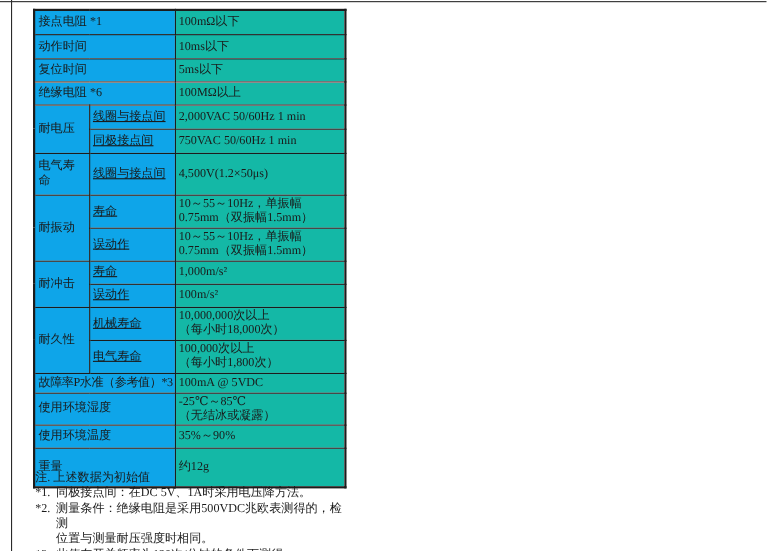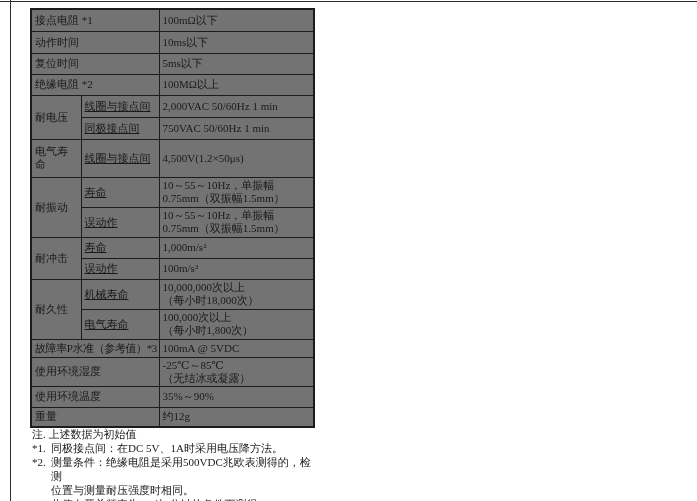--- a/index.html
+++ b/index.html
@@ -10,26 +10,26 @@
   .frame-top{position:absolute;top:1px;left:0;width:697px;height:1px;background:#2b2b2b;}
   .frame-left{position:absolute;top:0;left:10px;width:1px;height:501px;background:#2b2b2b;}
   table.spec{
     position:absolute;left:30px;top:8px;width:283px;
     border-collapse:collapse;table-layout:fixed;border:2px solid #1c1c1c;
   }
   table.spec td{
     border:1px solid #1c1c1c;font-size:11px;line-height:13px;
     vertical-align:middle;padding:1px 2px 1px 3px;overflow:hidden;
   }
-  td.hdr{background:#737373;}
+  td.hdr{background:#0ea5e9;}
   td.lbl{white-space:nowrap;}
   td.lbl.tight{letter-spacing:-0.4px;}
   td.grp{white-space:normal;}
   td.sub{white-space:nowrap;text-decoration:underline;}
-  td.val{background:#737373;white-space:pre-line;padding-left:4px;}
+  td.val{background:#14b8a6;white-space:pre-line;padding-left:4px;}
   .notes{position:absolute;left:32px;top:427px;width:288px;font-size:11px;line-height:14px;}
   .note-line{display:flex;}
   .note-marker{flex:0 0 19px;width:19px;}
   .note-text{white-space:pre-line;flex:1;}
 </style>
 </head>
 <body>
 
 <div class="frame-top"></div>
 <div class="frame-left"></div>
@@ -47,21 +47,21 @@
     </tr>
     <tr style="height:22px">
       <td class="hdr lbl" colspan="2">动作时间</td>
       <td class="val">10ms以下</td>
     </tr>
     <tr style="height:21px">
       <td class="hdr lbl" colspan="2">复位时间</td>
       <td class="val">5ms以下</td>
     </tr>
     <tr style="height:21px">
-      <td class="hdr lbl" colspan="2">绝缘电阻 *2</td>
+      <td class="hdr lbl" colspan="2">绝缘电阻 *6</td>
       <td class="val">100MΩ以上</td>
     </tr>
     <tr style="height:22px">
       <td class="hdr grp" rowspan="2">耐电压</td>
       <td class="hdr sub">线圈与接点间</td>
       <td class="val">2,000VAC 50/60Hz 1 min</td>
     </tr>
     <tr style="height:22px">
       <td class="hdr sub">同极接点间</td>
       <td class="val">750VAC 50/60Hz 1 min</td>
@@ -108,21 +108,21 @@
     </tr>
     <tr style="height:28px">
       <td class="hdr lbl" colspan="2">使用环境湿度</td>
       <td class="val">-25℃～85℃
 （无结冰或凝露）</td>
     </tr>
     <tr style="height:21px">
       <td class="hdr lbl" colspan="2">使用环境温度</td>
       <td class="val">35%～90%</td>
     </tr>
-    <tr style="height:20px">
+    <tr style="height:36px">
       <td class="hdr lbl" colspan="2">重量</td>
       <td class="val">约12g</td>
     </tr>
   </tbody>
 </table>
 
 <div class="notes">
   <div class="note-line">
     <span class="note-text">注. 上述数据为初始值</span>
   </div>

